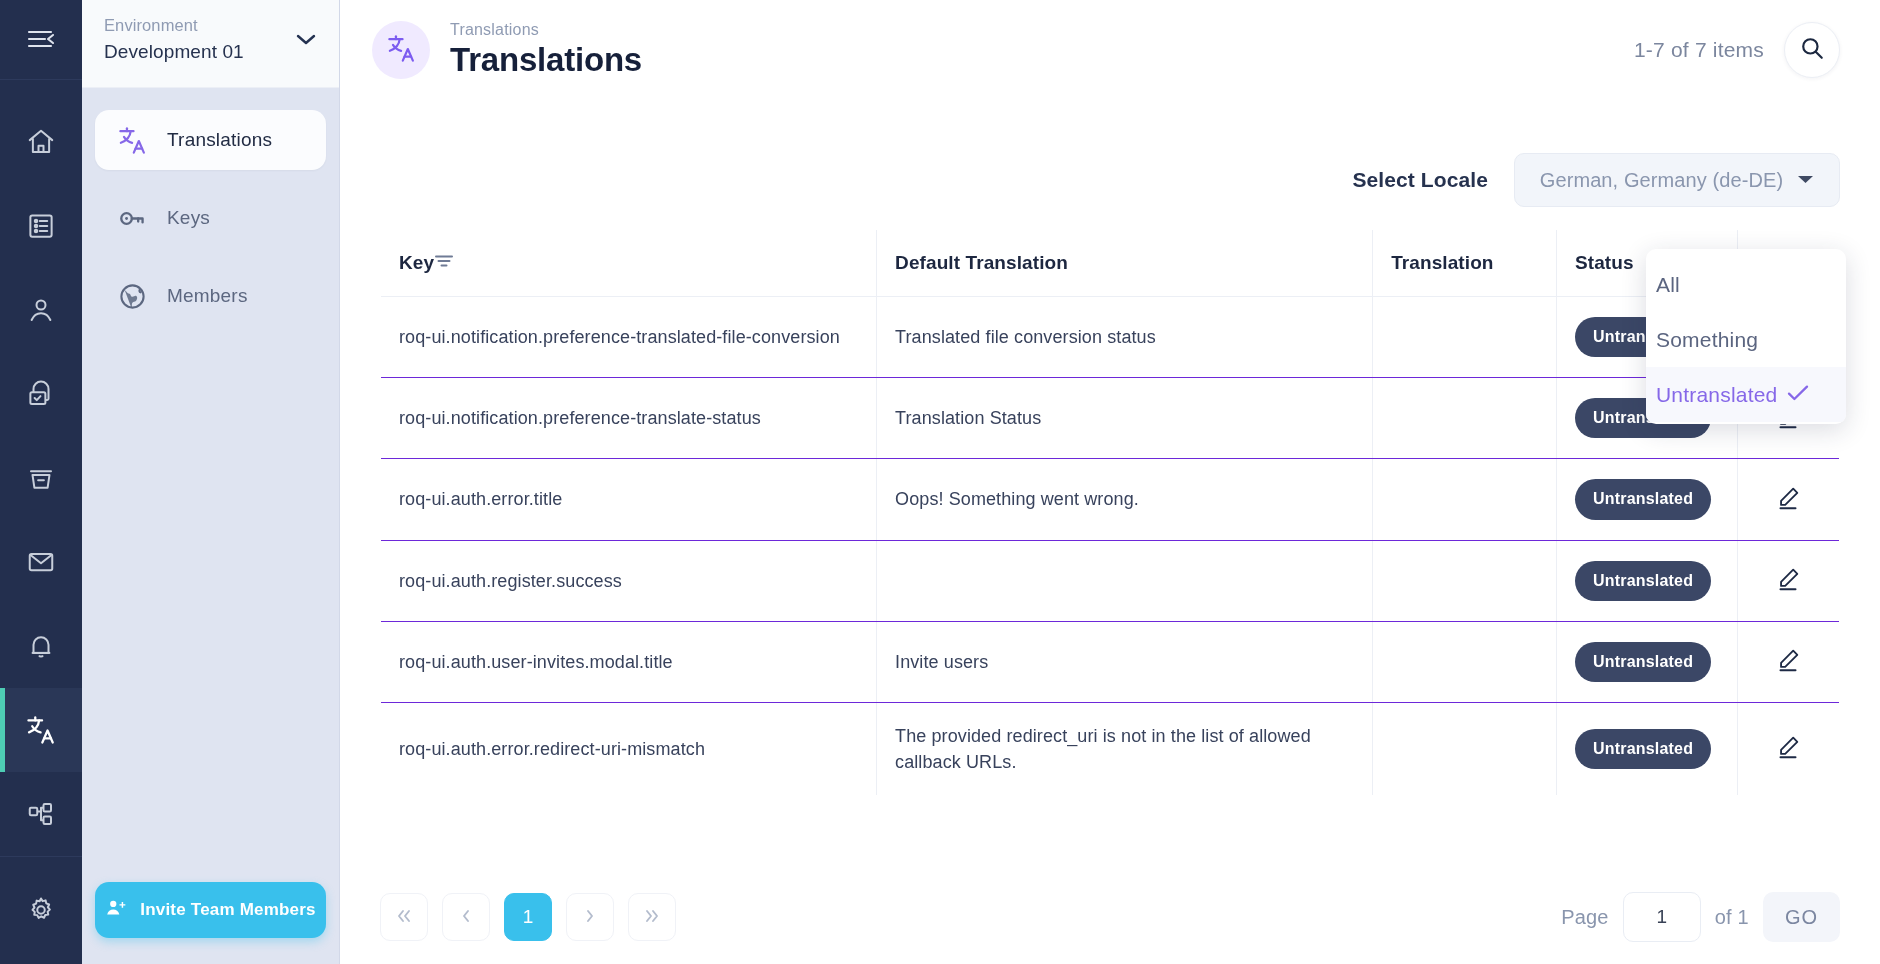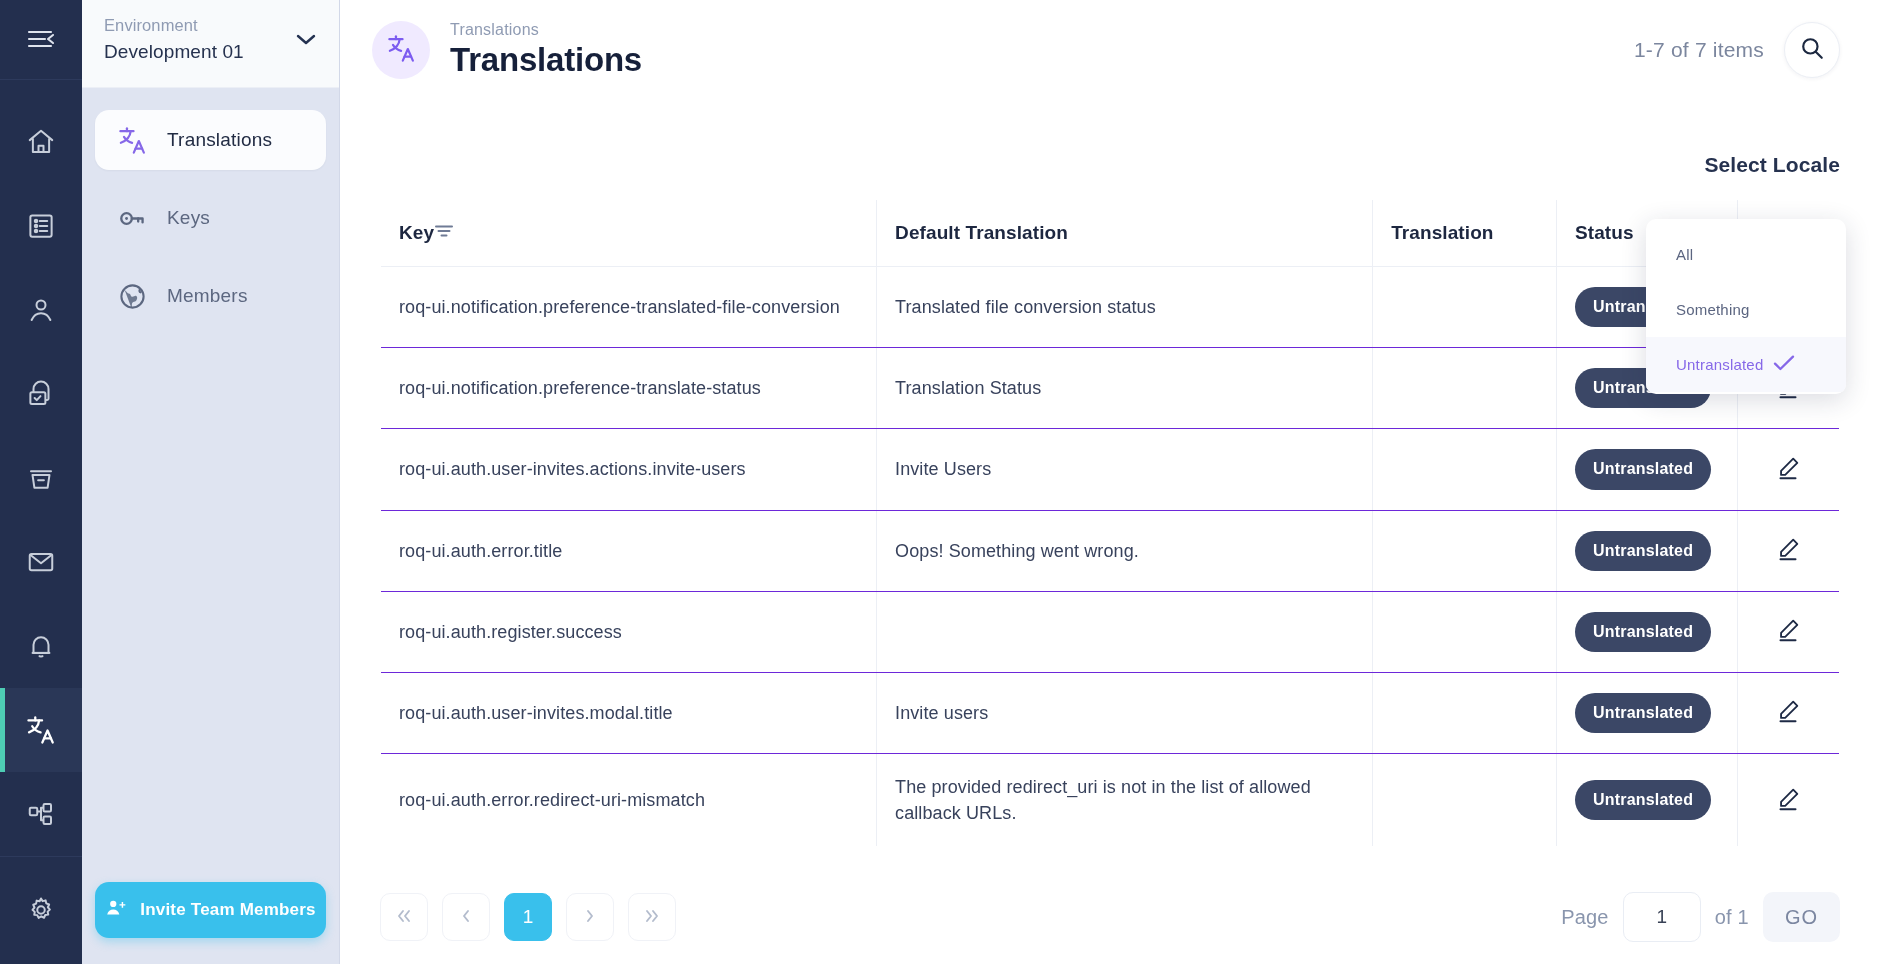--- a/index.html
+++ b/index.html
@@ -155,21 +155,21 @@
   
   .dropdown {
     position: absolute; width: 200px;
     background: #fff; border-radius: 10px 10px 10px 10px;
     box-shadow: 0 6px 26px rgba(30,40,70,.16);
     right: -6px; top: 20px; z-index: 40; overflow: hidden;
     padding: 8px 0 2px 0;
   }
   .dd-item {
     height: 55px; display: flex; align-items: center; gap: 10px;
-    padding: 0 30px; font-size: 15px; color: #5b6580; cursor: pointer;
+    padding: 0 10px; font-size: 21px; color: #5b6580; cursor: pointer;
     letter-spacing: .2px;
   }
   .dd-item.selected { background: #f7f8fd; color: #8668e8; }
 
   
   .pager {
     position: absolute; left: 40px; right: 40px; bottom: 22px;
     display: flex; align-items: center; gap: 14px;
   }
   .pbtn {
@@ -394,20 +394,28 @@
           <svg width="26" height="26" viewBox="0 0 24 24" fill="none" stroke="#1c2840" stroke-width="2" stroke-linecap="round">
             <circle cx="10.5" cy="10.5" r="6.6"></circle>
               <path d="M15.4 15.4L21 21"></path>
           </svg>
         </span>
       </div>
     </div>
 
     <div class="locale-row">
       <div class="locale-label">Select Locale</div>
+      <div class="locale-select">
+        <span class="v">German, Germany (de-DE)</span>
+        <span>
+          <svg width="17" height="11" viewBox="0 0 17 11">
+              <path d="M1 2h15l-7.5 7z" fill="#3f4a63"></path>
+            </svg>
+        </span>
+      </div>
     </div>
 
     <div class="table-wrap">
       <table>
         <thead>
           <tr>
             <th class="c-key">
               <span class="key-head">
                 <span>Key</span>
                 <span>
@@ -436,36 +444,20 @@
                     <path d="M16.8 3.4l3.8 3.8L9.4 18.4H5.6v-3.8z"></path>
                       <path d="M5 21.5h14"></path>
                   </svg>
                 </span>
               </button>
             </td>
           </tr>
           <tr>
             <td class="c-key">roq-ui.notification.preference-translate-status</td>
             <td class="c-def">Translation Status</td>
-            <td class="c-tr"></td>
-            <td class="c-st"><span class="badge">Untranslated</span></td>
-            <td class="c-act act-cell">
-              <button class="edit-btn">
-                <span>
-                  <svg width="26" height="26" viewBox="0 0 24 24" fill="none" stroke="#1e2a45" stroke-width="1.7" stroke-linecap="round" stroke-linejoin="round">
-                    <path d="M16.8 3.4l3.8 3.8L9.4 18.4H5.6v-3.8z"></path>
-                      <path d="M5 21.5h14"></path>
-                  </svg>
-                </span>
-              </button>
-            </td>
-          </tr>
-          <tr>
-            <td class="c-key">roq-ui.auth.user-invites.actions.invite-users</td>
-            <td class="c-def">Invite Users</td>
             <td class="c-tr"></td>
             <td class="c-st"><span class="badge">Untranslated</span></td>
             <td class="c-act act-cell">
               <button class="edit-btn">
                 <span>
                   <svg width="26" height="26" viewBox="0 0 24 24" fill="none" stroke="#1e2a45" stroke-width="1.7" stroke-linecap="round" stroke-linejoin="round">
                     <path d="M16.8 3.4l3.8 3.8L9.4 18.4H5.6v-3.8z"></path>
                       <path d="M5 21.5h14"></path>
                   </svg>
                 </span>

